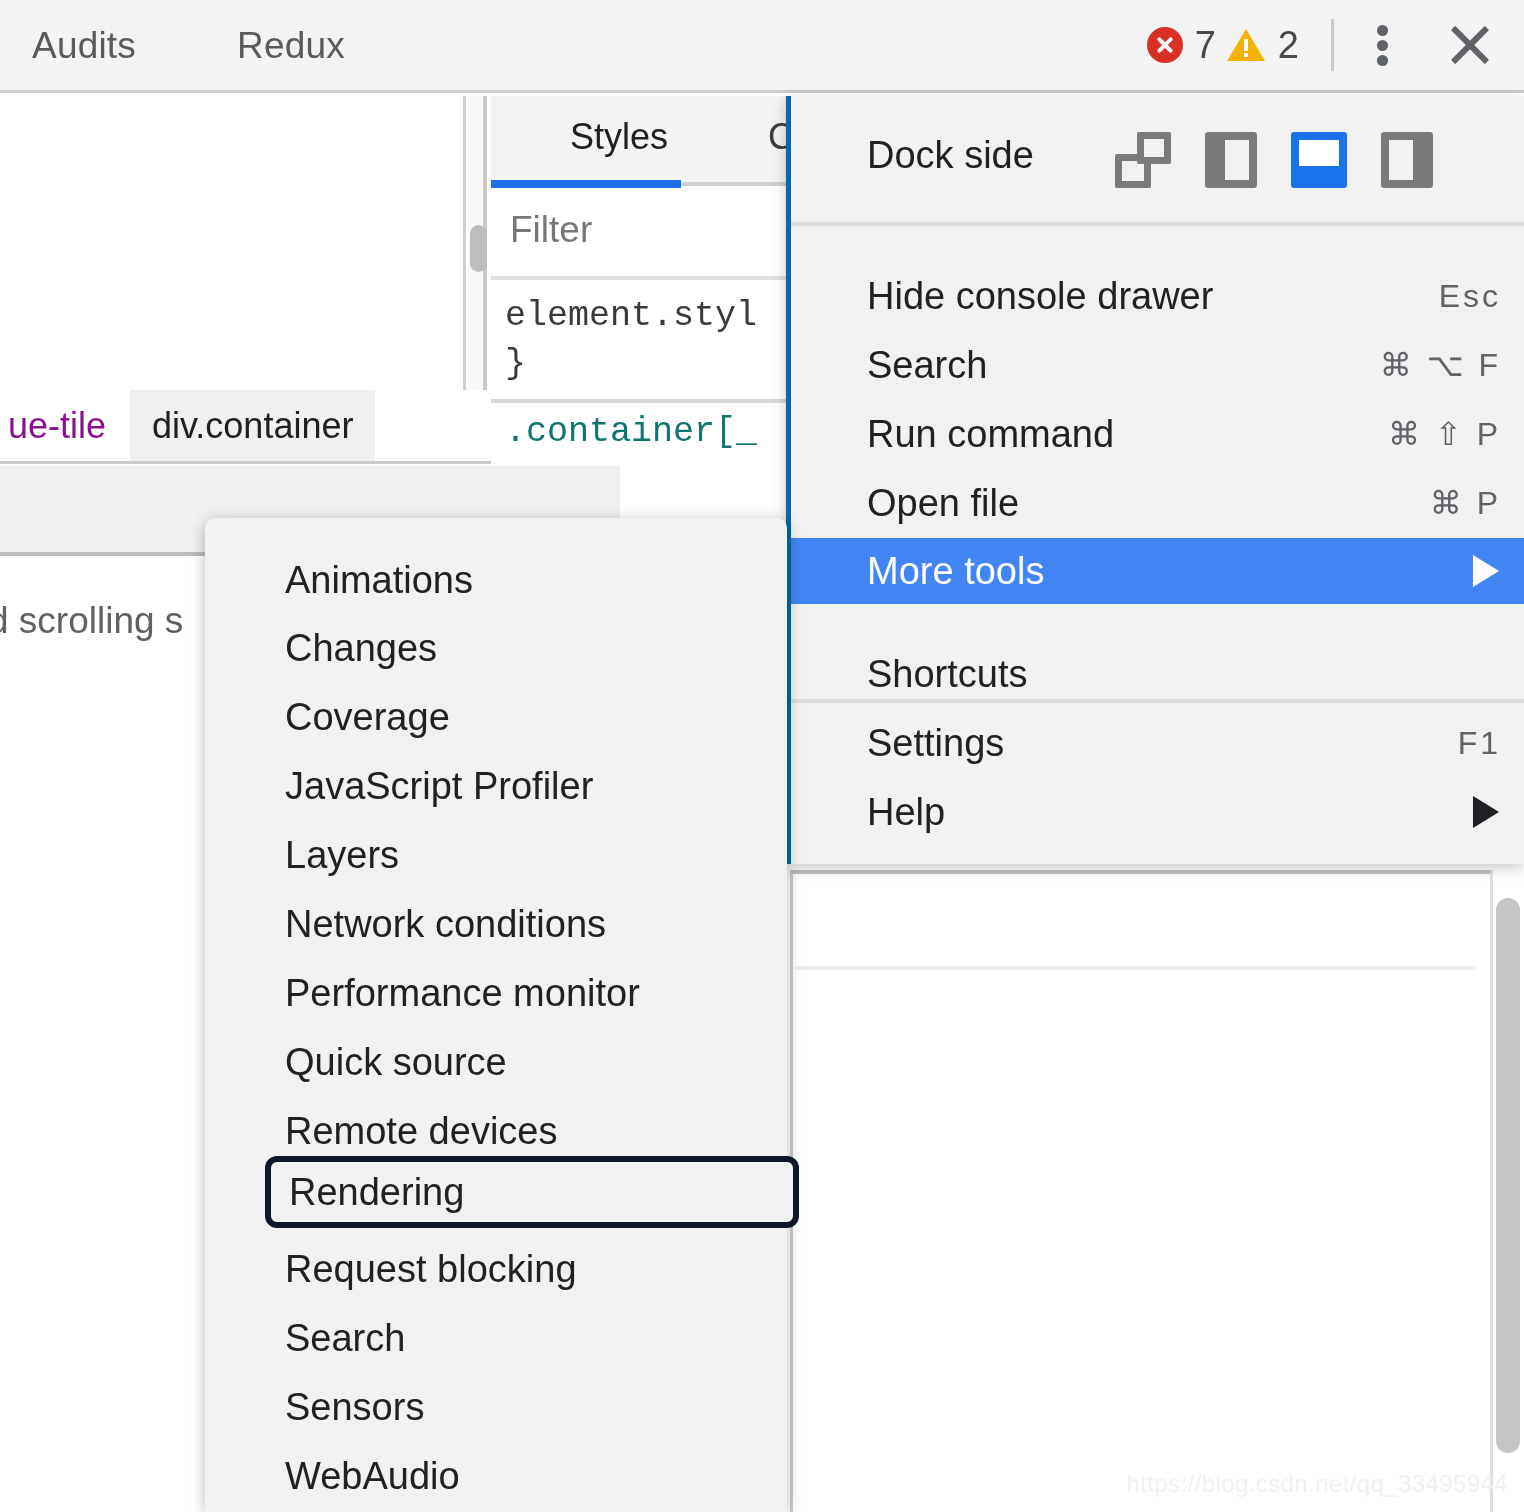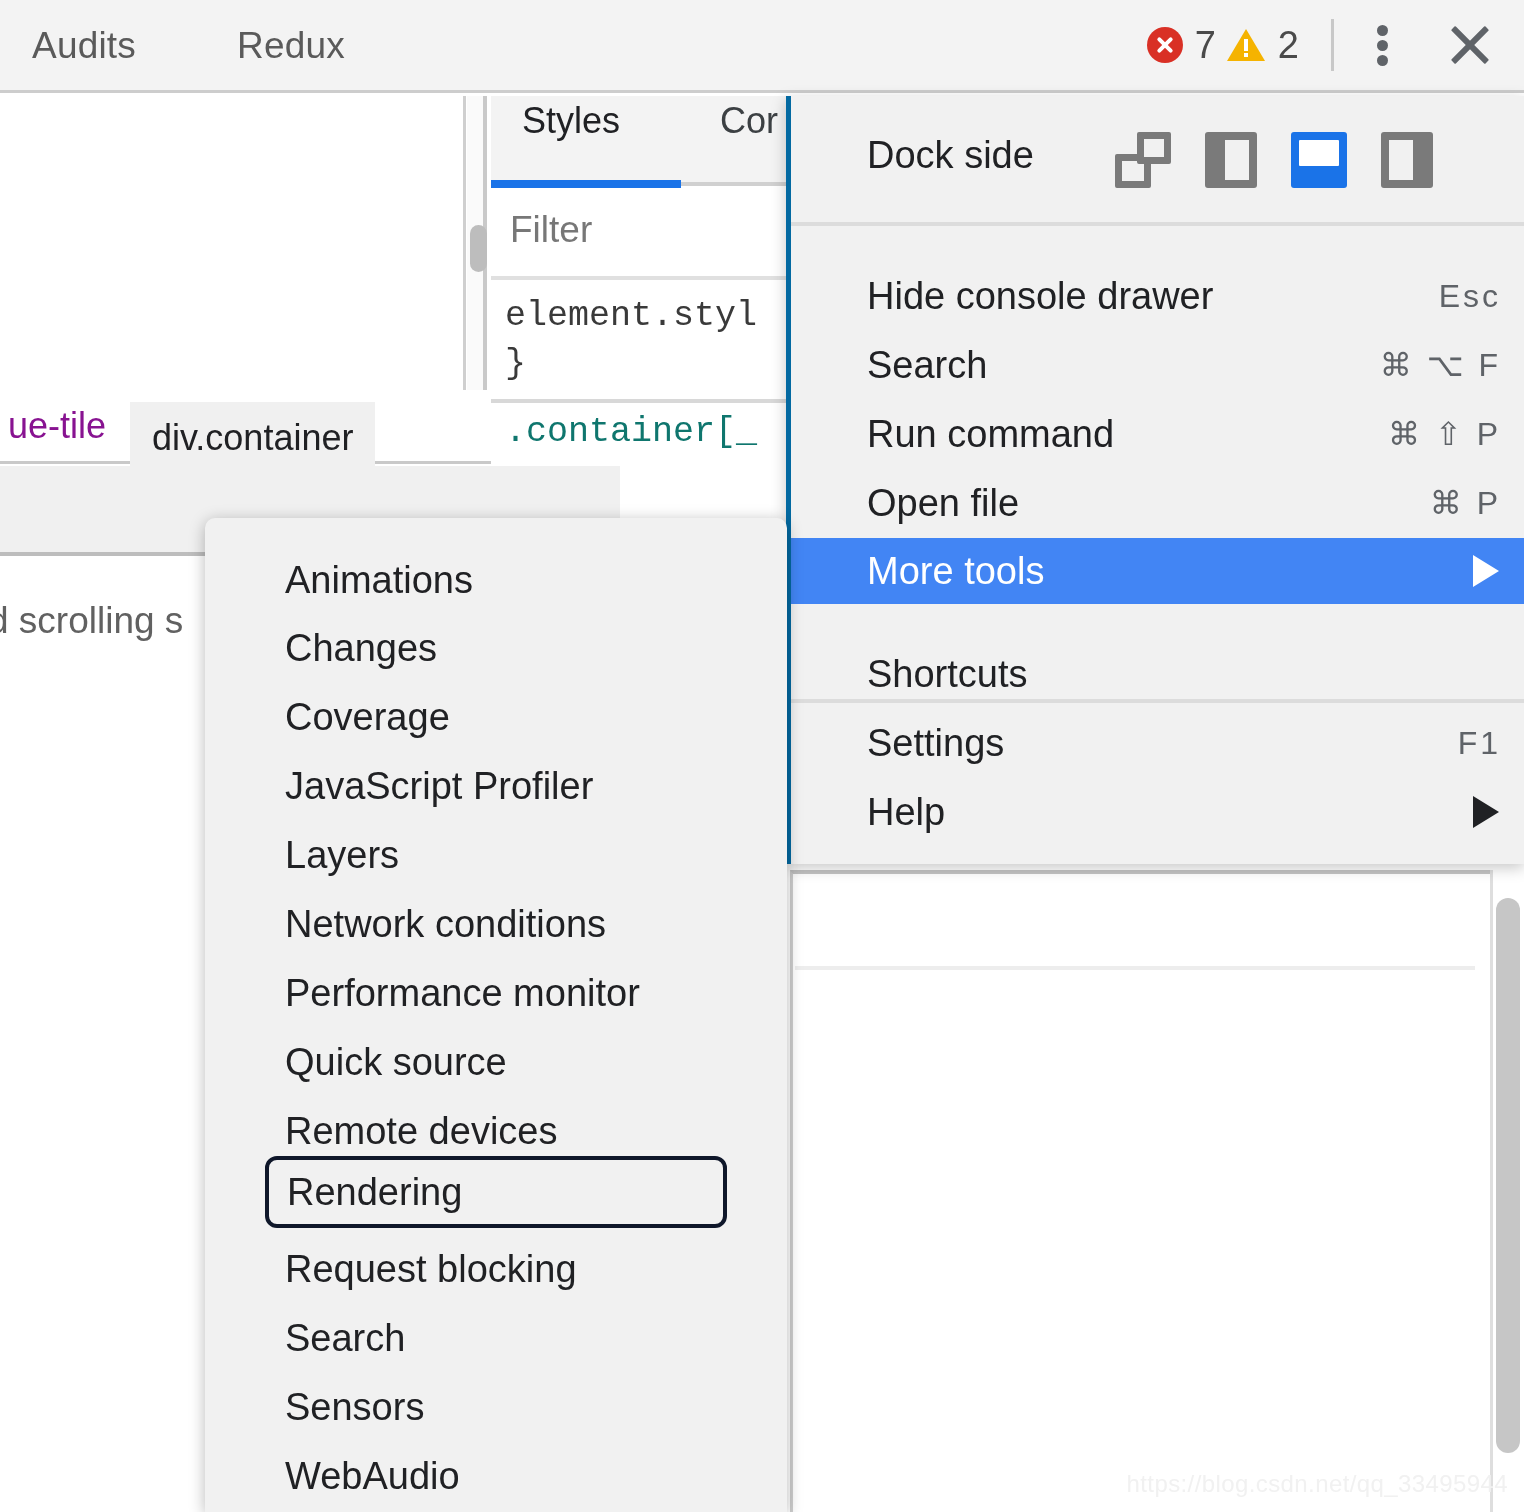--- a/index.html
+++ b/index.html
@@ -82,21 +82,21 @@
   
   .styles-panel {
     position: absolute; left: 491px; top: 96px; width: 296px; height: 294px;
     background: #ffffff;
   }
   .styles-tabbar {
     position: absolute; left: 0; top: 0; width: 296px; height: 88px;
     background: #f3f3f3;
   }
   .styles-tab {
-    position: absolute; top: 4px; font-size: 36px; color: #3c4043; white-space: nowrap;
+    position: absolute; top: 20px; font-size: 36px; color: #3c4043; white-space: nowrap; margin-left: 48px;
   }
   .styles-tab.active { left: 31px; color: #202124; }
   .styles-tab.other  { left: 229px; color: #3c4043; }
   .styles-underline {
     position: absolute; left: 0; top: 84px; width: 190px; height: 8px; background: #1a73e8;
   }
   .styles-underline-rest {
     position: absolute; left: 190px; top: 86px; width: 106px; height: 4px; background: #d0d0d0;
   }
   .filter-row {
@@ -121,21 +121,21 @@
   
   .crumb-bar {
     position: absolute; left: 0; top: 390px; width: 491px; height: 74px;
     background: #ffffff; border-bottom: 3px solid #c9c9c9;
   }
   .crumb {
     position: absolute; top: 0; height: 71px; display: flex; align-items: center;
     font-size: 36px; white-space: nowrap; padding: 0 22px;
   }
   .crumb-1 { left: -14px; color: #881391; background: #ffffff; }
-  .crumb-2 { left: 130px; color: #202124; background: #f0f0f0; margin-top: 12px; }
+  .crumb-2 { left: 130px; color: #202124; background: #f0f0f0; }
 
   
   .under-crumb {
     position: absolute; left: 0; top: 466px; width: 620px; height: 90px;
     background: #f0f0f0; border-bottom: 4px solid #bdbdbd;
   }
   .scroll-text {
     position: absolute; left: -12px; top: 600px;
     font-size: 37px; color: #616161; white-space: nowrap;
   }
@@ -238,22 +238,22 @@
     padding-left: 36px;
   }
   .sub-item {
     position: absolute; left: 0; width: 582px; height: 68px;
     display: flex; align-items: center;
   }
   .sub-label {
     position: absolute; left: 80px; font-size: 38px; color: #202124; white-space: nowrap;
   }
   .sub-item.boxed {
-    left: 60px; width: 462px; height: 72px;
-    border: 4px solid #0f172a; border-radius: 12px; background: #f1f1f1;
+    left: 60px; width: 534px; height: 72px;
+    border: 6px solid #0f172a; border-radius: 12px; background: #f1f1f1;
   }
   .sub-item.boxed .sub-label { left: 18px; }
 
   
   .watermark {
     position: absolute; right: 16px; bottom: 14px;
     font-size: 24px; color: #f1f1f1; white-space: nowrap;
     letter-spacing: .4px;
   }
 </style>

